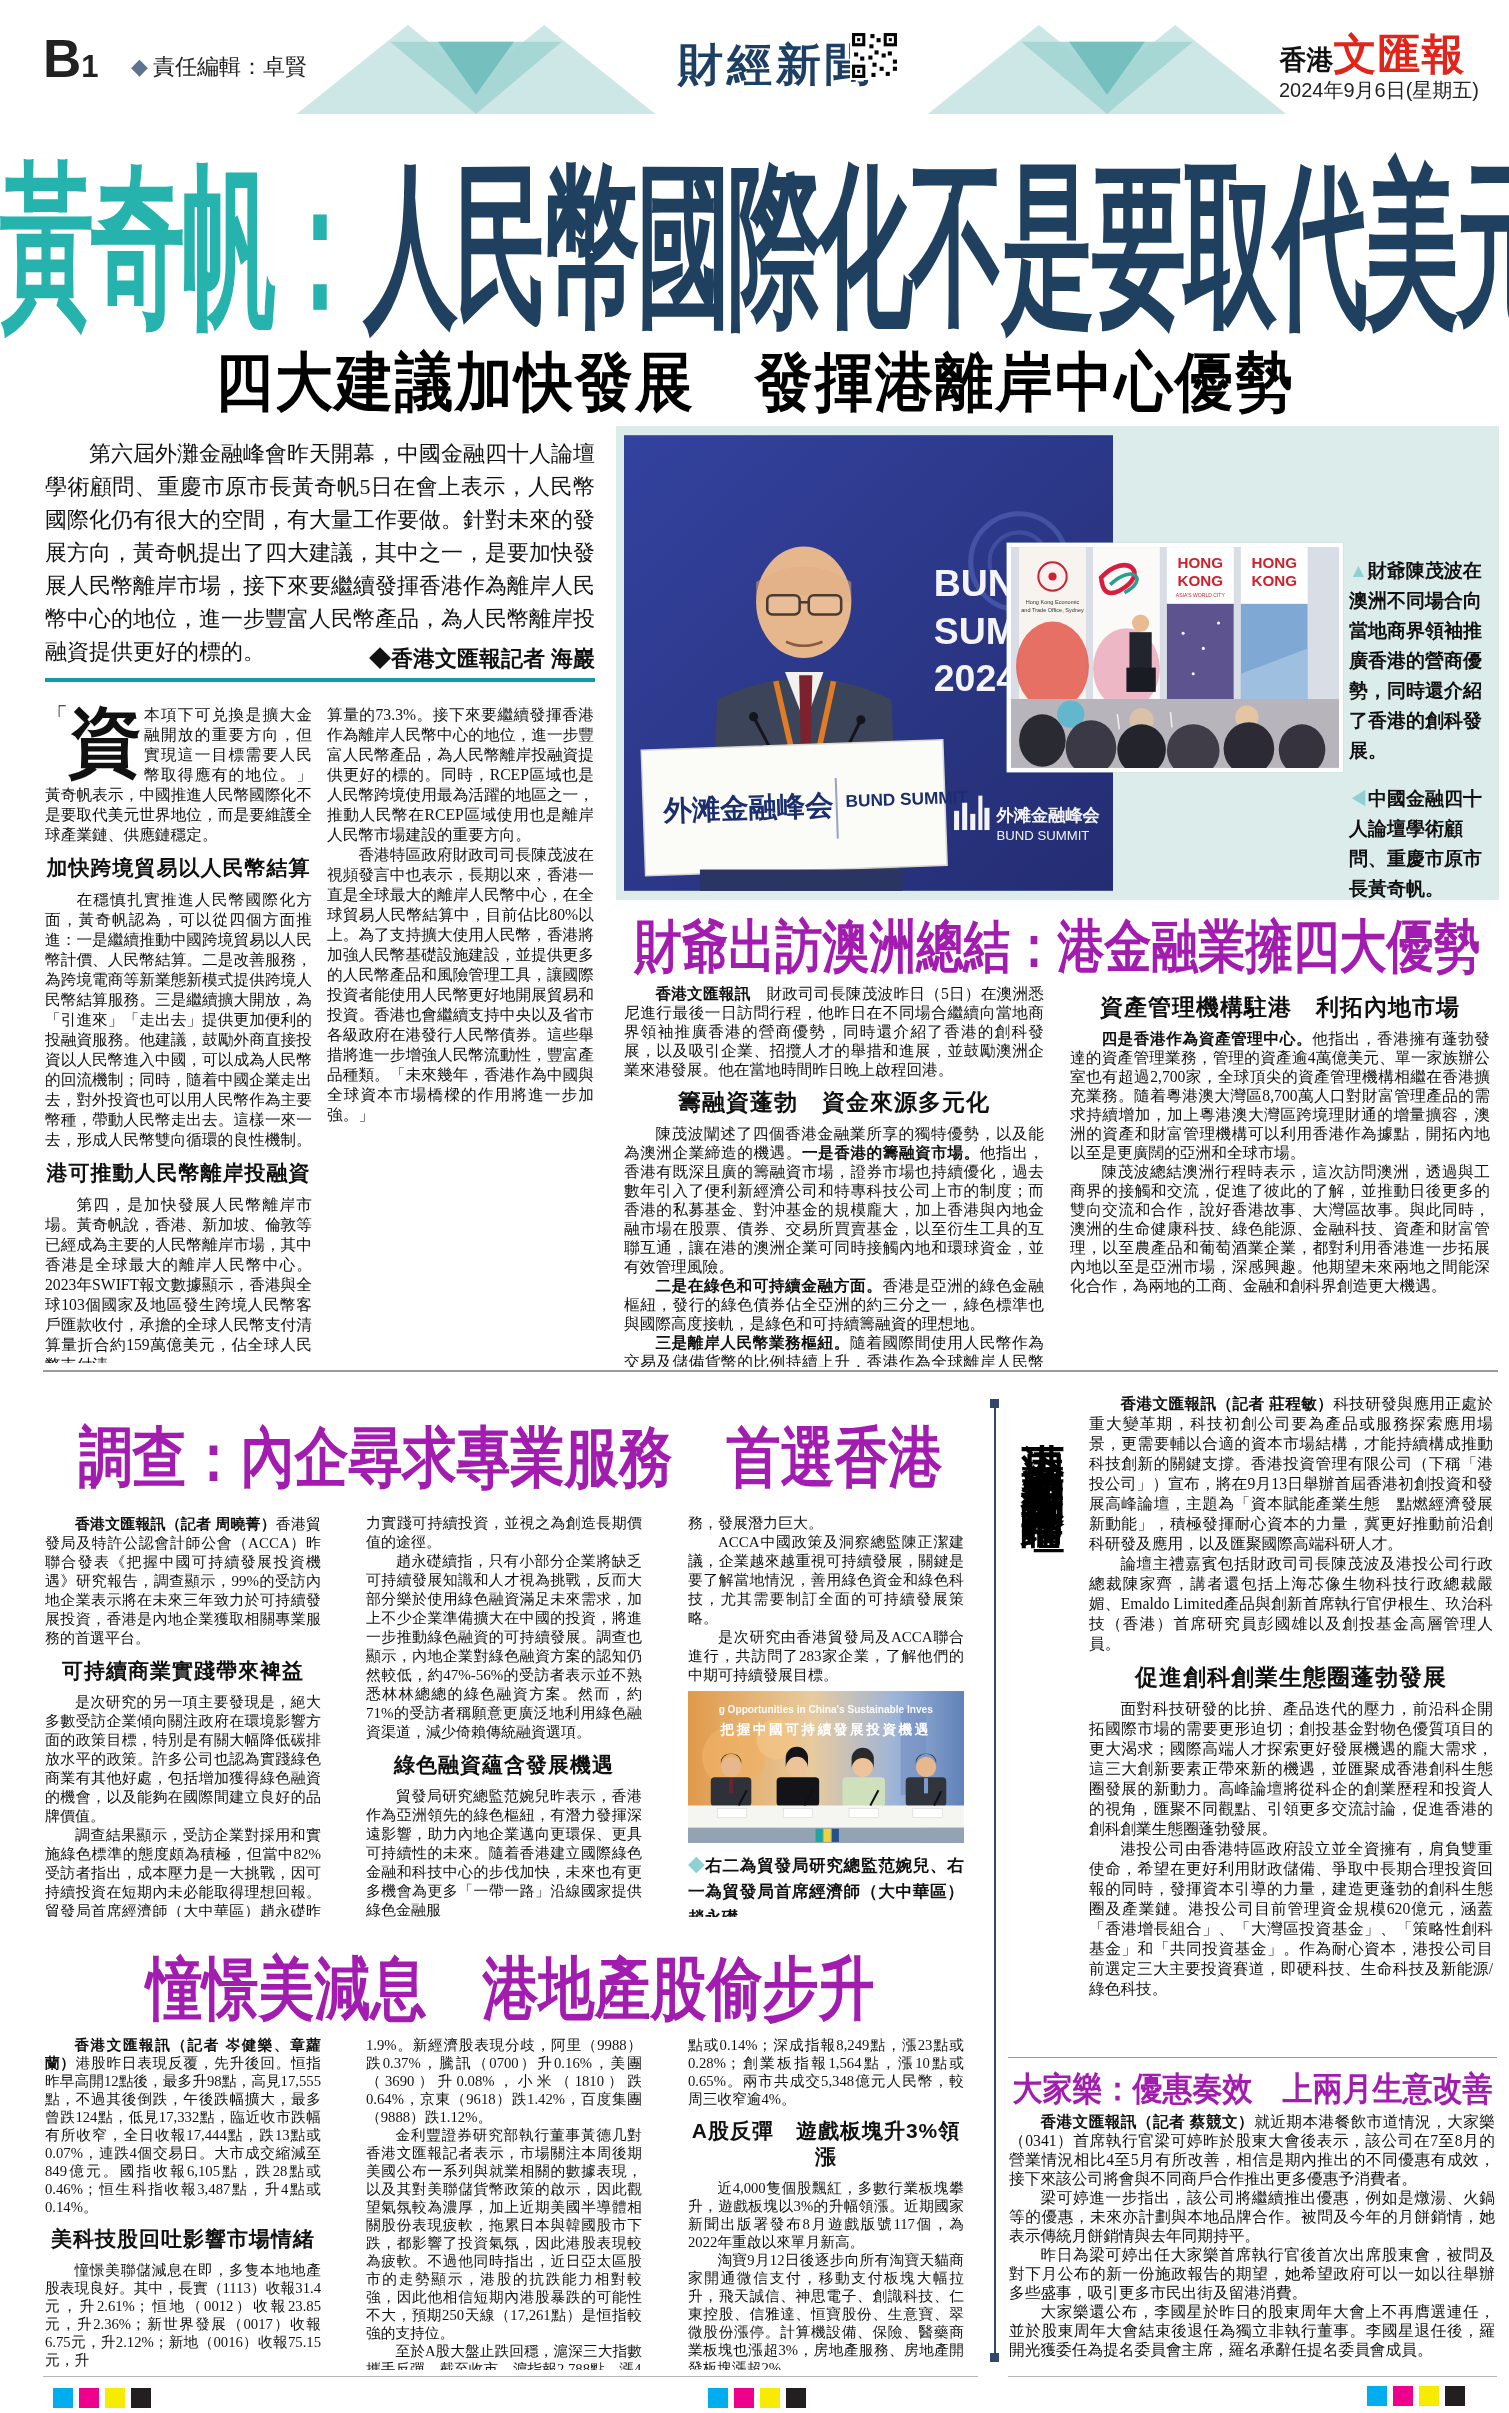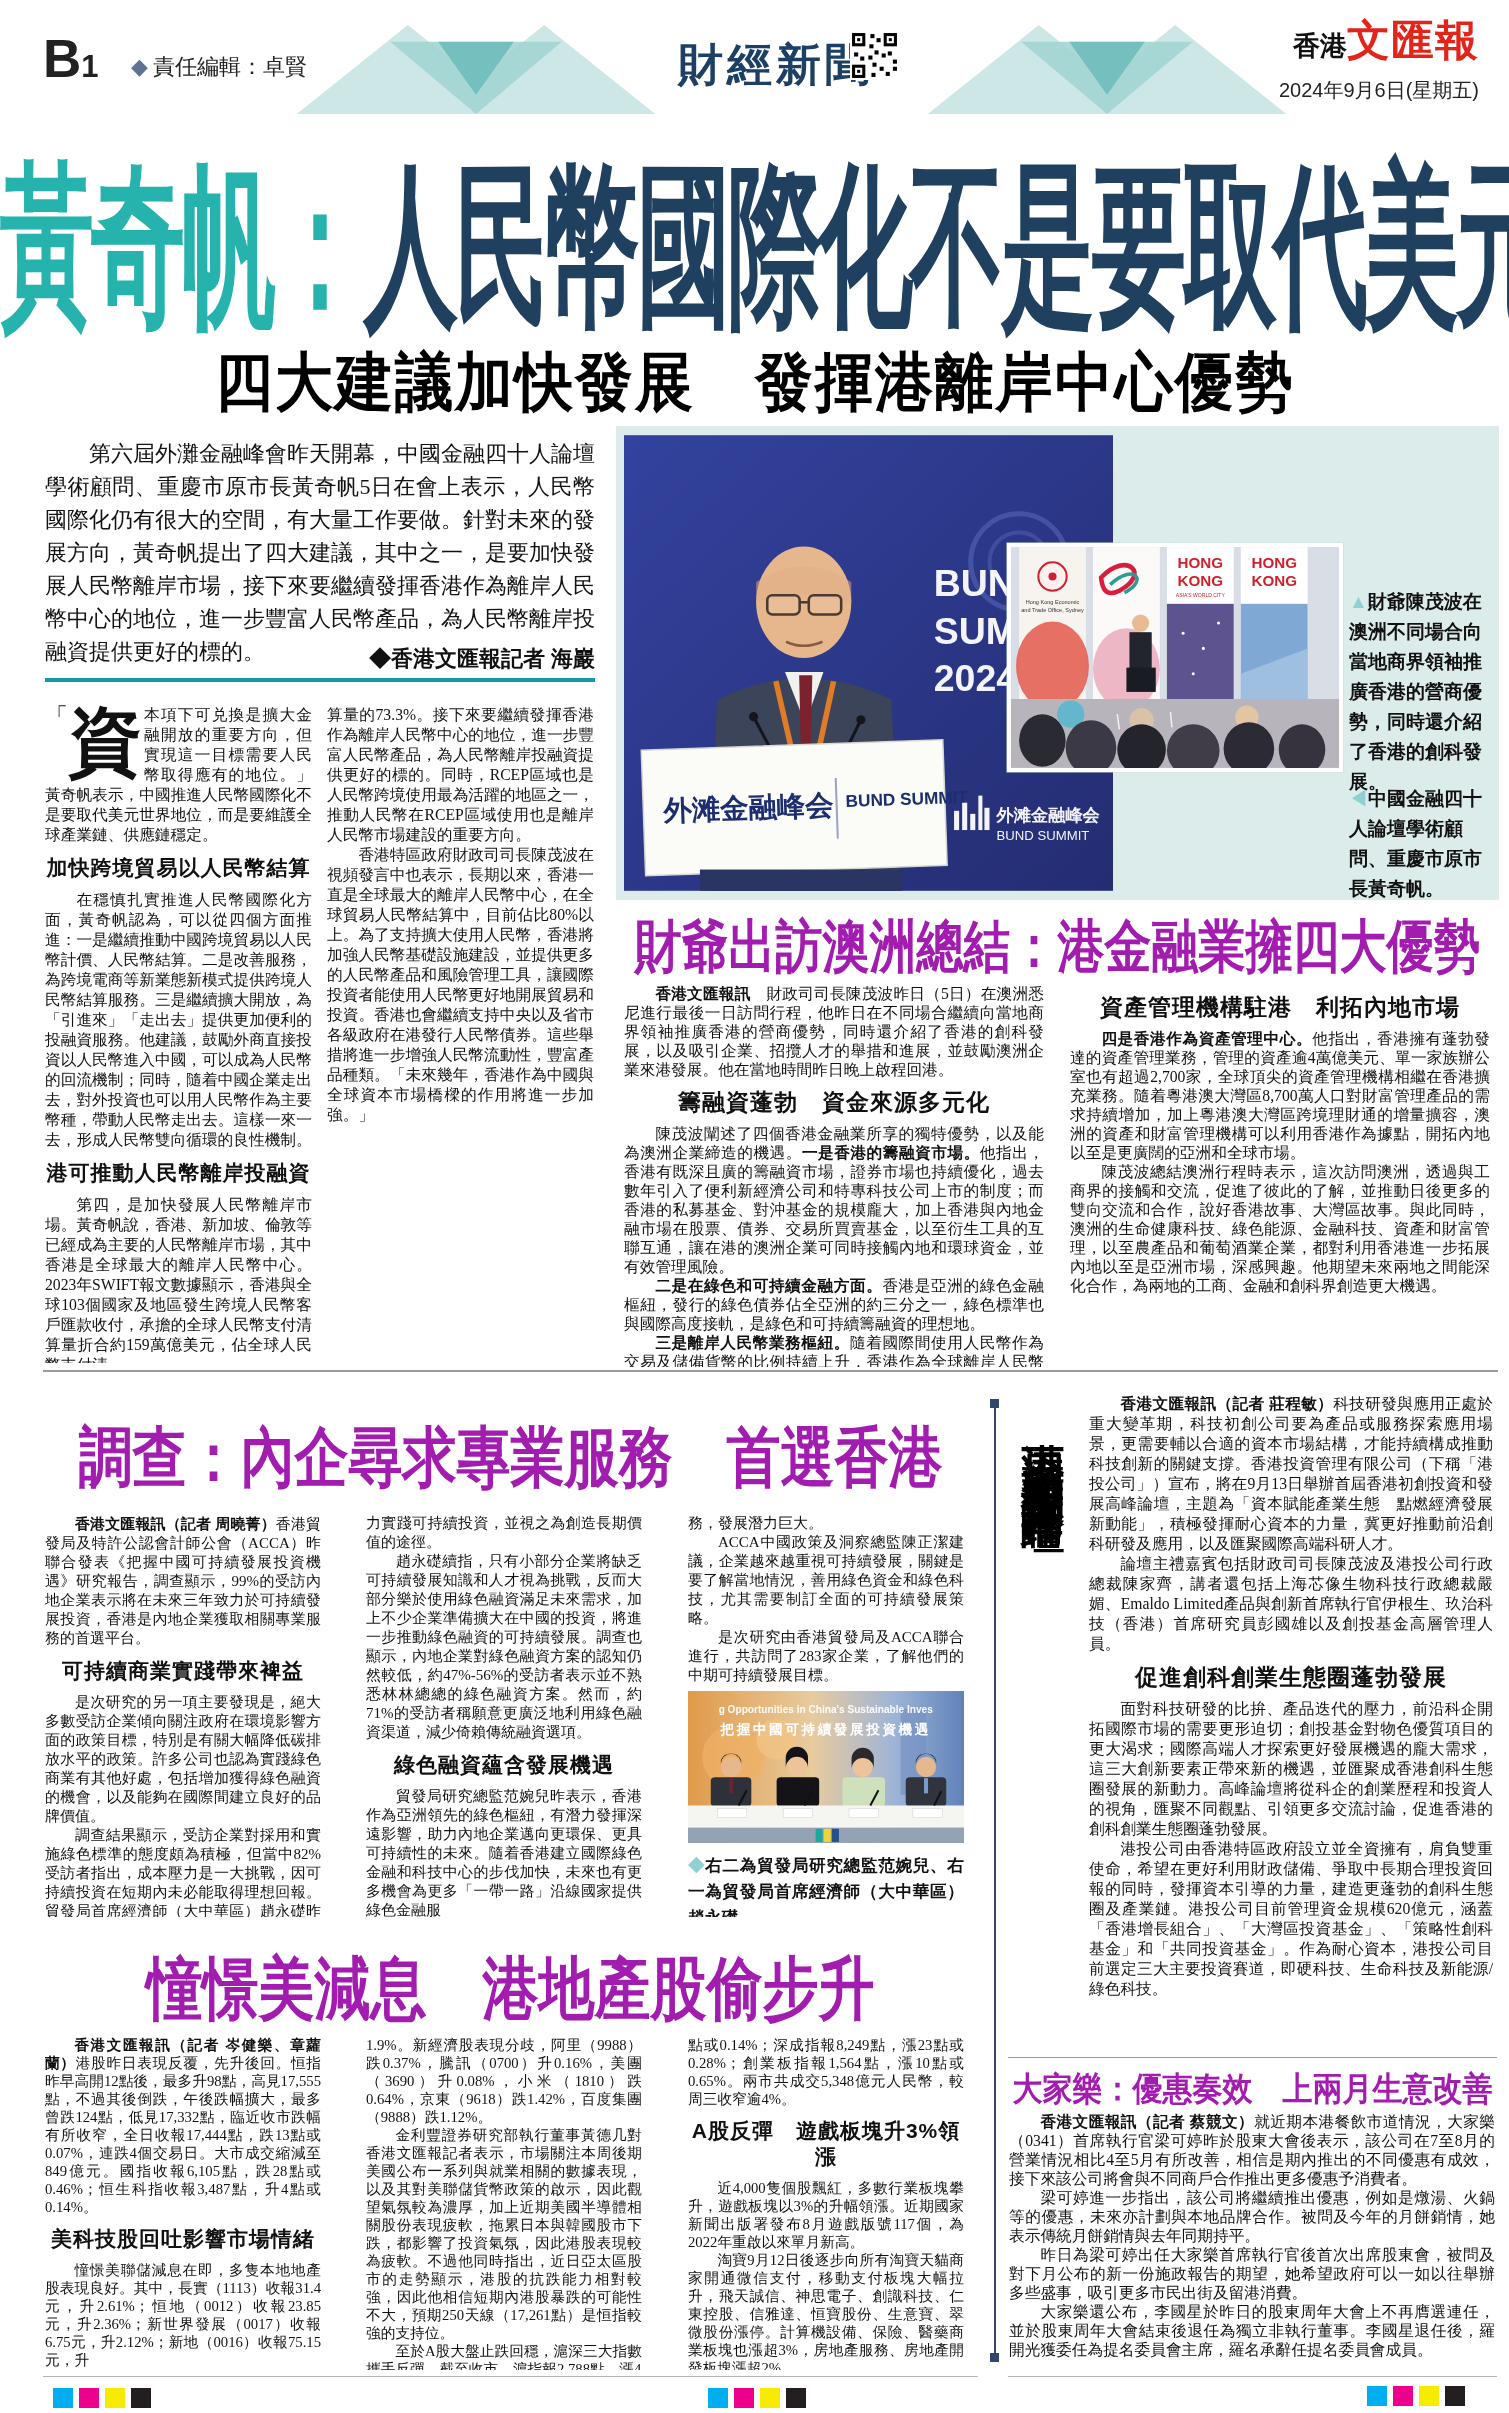--- a/index.html
+++ b/index.html
@@ -103,21 +103,21 @@
       <rect x="20" y="50" width="8" height="8" fill="#000"></rect>
       <rect x="74" y="40" width="8" height="8" fill="#000"></rect>
     <rect x="84" y="56" width="8" height="8" fill="#000"></rect>
       <rect x="44" y="62" width="8" height="8" fill="#000"></rect>
       <rect x="58" y="70" width="8" height="8" fill="#000"></rect>
     <rect x="70" y="80" width="8" height="8" fill="#000"></rect>
       <rect x="42" y="82" width="8" height="8" fill="#000"></rect>
       <rect x="84" y="70" width="8" height="8" fill="#000"></rect>
   </svg>
 
-  <div class="abs mast" style="right:31px;top:12px;width:213px;">
+  <div class="abs mast" style="right:31px;top:26px;width:213px;text-align:center;">
     <span class="hk">香港</span><span class="wwp">文匯報</span>
   </div>
   <div class="abs mast-date" style="right:31px;top:77px;width:263px;">2024年9月6日(星期五)</div>
 
   <div class="abs main-hl" style="left:0;top:128px;height:203px;">
     <span class="stretch"><span class="teal">黃奇帆：</span><span class="navy">人民幣國際化不是要取代美元</span></span>
   </div>
   <div class="abs sub-hl" style="left:0;top:340px;height:76px;">
     <span class="stretch-sm">四大建議加快發展　發揮港離岸中心優勢</span>
   </div>
@@ -235,21 +235,21 @@
     <ellipse cx="258" cy="400" rx="48" ry="50" fill="#23242c"></ellipse>
     <ellipse cx="360" cy="402" rx="52" ry="52" fill="#403d49"></ellipse>
     <circle cx="466" cy="336" r="23" fill="#e3c5a4"></circle>
     <ellipse cx="470" cy="398" rx="50" ry="52" fill="#2c2b35"></ellipse>
     <ellipse cx="575" cy="400" rx="46" ry="50" fill="#36333f"></ellipse>
     <line x1="210" y1="330" x2="214" y2="360" stroke="#fff" stroke-width="3" opacity="0.8"></line>
     <line x1="315" y1="326" x2="318" y2="356" stroke="#fff" stroke-width="3" opacity="0.8"></line>
   </svg>
   </div>
 
-  <div class="abs caption" style="left:1349px;top:587px;width:146px;font-size:19px;line-height:30px;">
+  <div class="abs caption" style="left:1349px;top:556px;width:146px;font-size:19px;line-height:30px;">
     <span class="cap-mark">▲</span><span>財爺陳茂波在澳洲不同場合向當地商界領袖推廣香港的營商優勢，同時還介紹了香港的創科發展。</span>
   </div>
   <div class="abs caption" style="left:1349px;top:784px;width:146px;font-size:19px;line-height:30px;">
     <span class="cap-mark">◀</span><span>中國金融四十人論壇學術顧問、重慶市原市長黃奇帆。</span>
   </div>
 
   <div class="abs art-hl" style="left:616px;top:909px;width:883px;font-size:47px;height:66px;">
     <span class="stretch-md">財爺出訪澳洲總結：港金融業擁四大優勢</span>
   </div>
   <div class="abs bodytxt just" style="left:624px;top:984px;width:420px;height:383px;overflow:hidden;font-size:15.7px;line-height:19px;">

